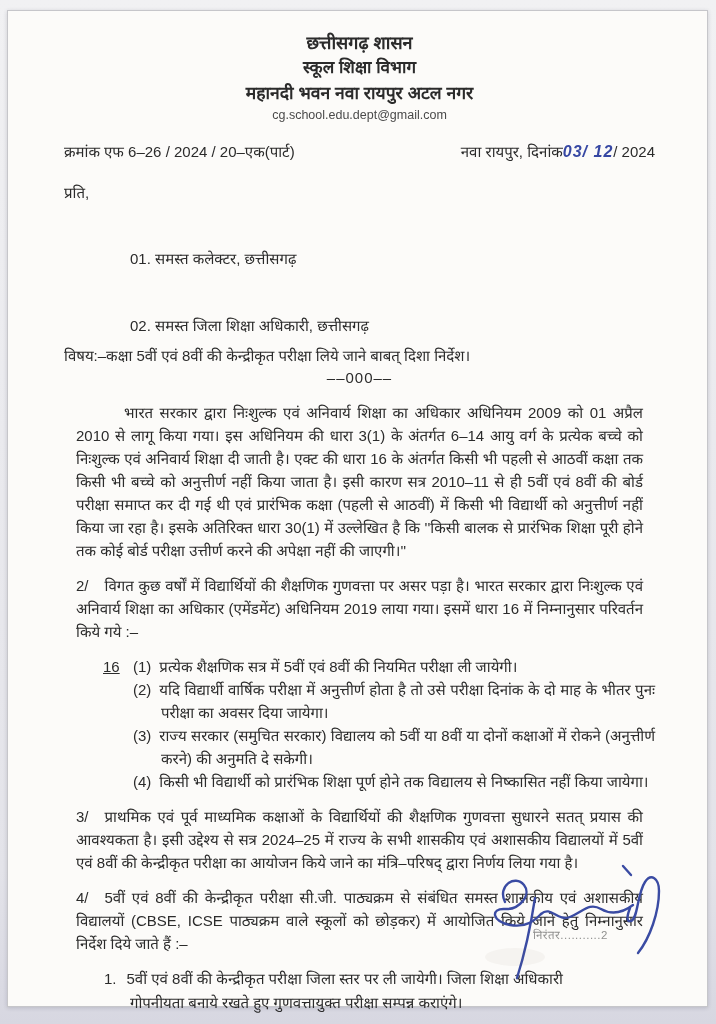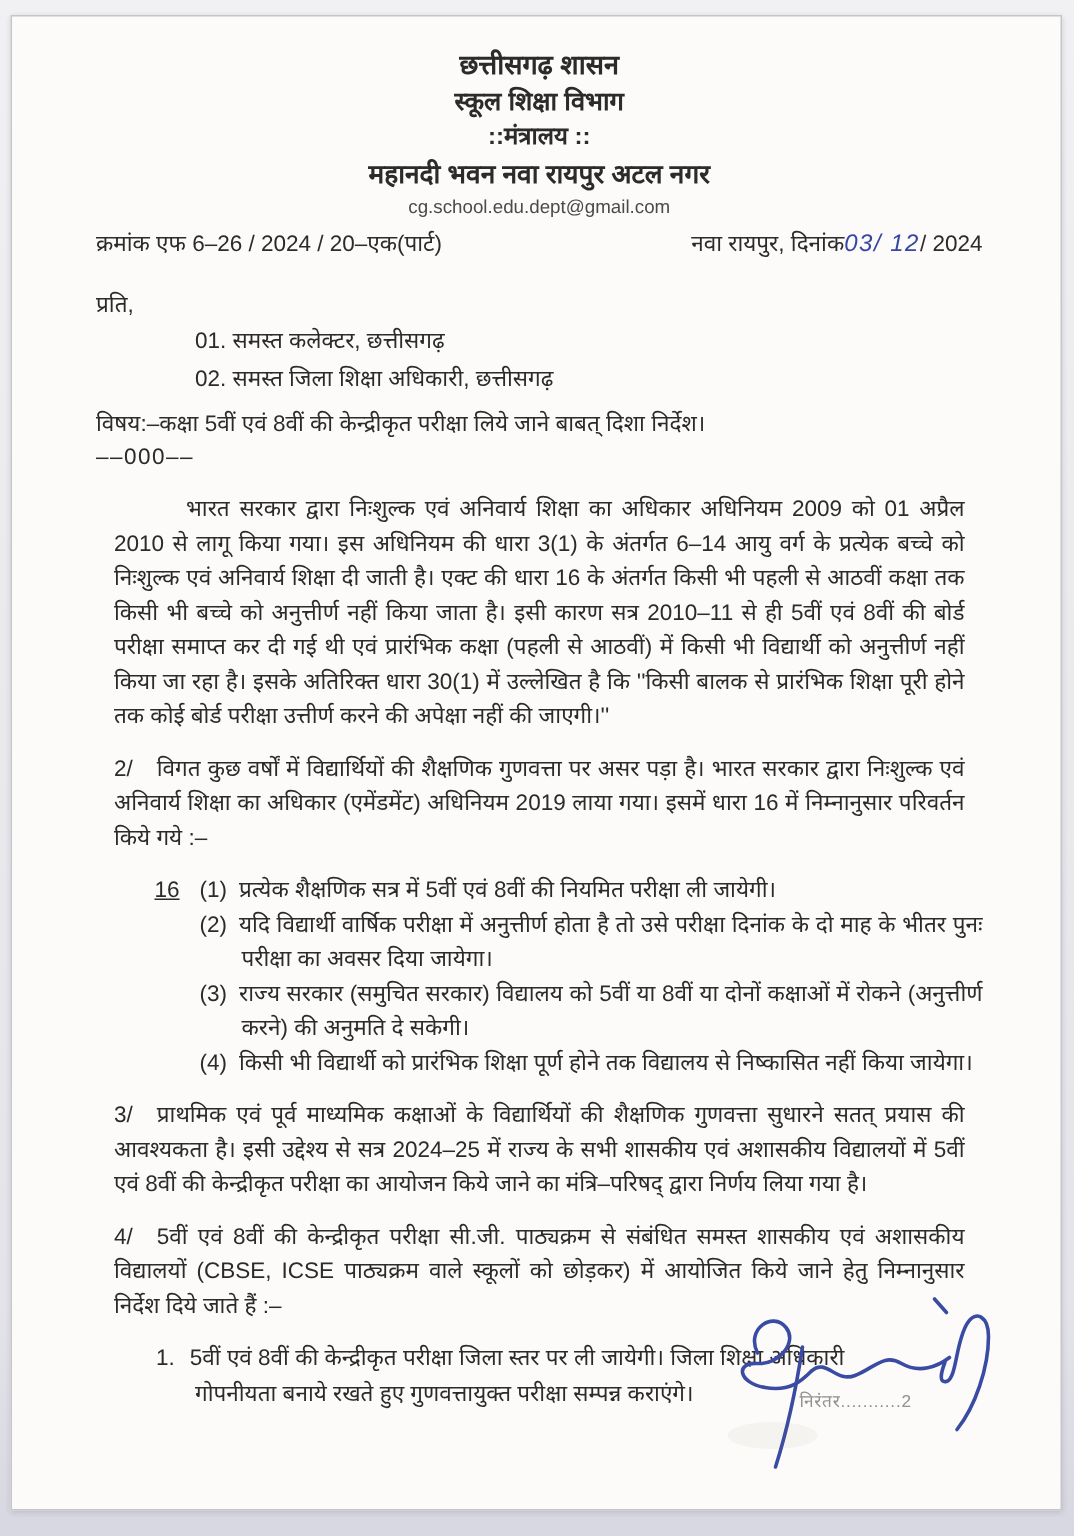--- a/index.html
+++ b/index.html
@@ -19,26 +19,26 @@
     box-sizing:border-box;
     padding:20px 52px 0 56px;
     font-size:15px;line-height:23px;
   }
   .hdr{text-align:center;}
   .hdr .l1{font-size:18px;line-height:25px;font-weight:600;}
   .hdr .l2{font-size:17px;line-height:24px;font-weight:600;}
   .hdr .l3{font-size:16px;line-height:23px;font-weight:600;}
   .hdr .l4{font-size:17.5px;line-height:26px;font-weight:600;}
   .hdr .email{font-size:12.5px;line-height:18px;color:#4a4a4a;}
-  .refrow{display:flex;justify-content:space-between;align-items:baseline;margin-top:4px;}
-  .hand{color:#3647a3;font-weight:400;font-style:italic;font-size:16px;letter-spacing:1px;}
+  .refrow{display:flex;justify-content:space-between;align-items:baseline;margin-top:16px;}
+  .hand{color:#3647a3;font-weight:700;font-style:italic;font-size:16px;letter-spacing:1px;}
   .toLabel{margin-top:18px;}
-  .recip{margin-left:66px;line-height:25px;}
+  .recip{margin-left:66px;line-height:25px;margin-top:42px;}
   .subject{margin-top:6px;}
-  .sep{line-height:22px;letter-spacing:1px;}
+  .sep{text-align:center;line-height:22px;letter-spacing:1px;}
   p.body{margin:12px;text-align:justify;}
   .p1{text-indent:48px;margin-top:2px;}
   .numpara{margin-top:11px;}
   .numpara .pnum{margin-right:16px;}
   .sec16{position:relative;margin-top:3px;}
   .sec16 .marker{position:absolute;left:39px;top:0;text-decoration:underline;}
   .sec16 .item{padding-left:97px;text-indent:-28px;text-align:justify;}
   .sec16 .item .inum{margin-right:8px;}
   .directive{margin-top:9px;padding-left:66px;text-indent:-26px;width:520px;box-sizing:border-box;line-height:24px;}
   .directive .inum{margin-right:10px;}
@@ -48,21 +48,20 @@
   .smudge{position:absolute;opacity:.05;background:#7a6a50;border-radius:50%;}
 </style>
 </head>
 <body>
 
 <div class="paper">
 
   <div class="hdr">
     <div class="l1">छत्तीसगढ़ शासन</div>
     <div class="l2">स्कूल शिक्षा विभाग</div>
-    <div class="l3">::मंत्रालय ::</div>
     <div class="l4">महानदी भवन नवा रायपुर अटल नगर</div>
     <div class="email">cg.school.edu.dept@gmail.com</div>
   </div>
 
   <div class="refrow">
     <span>क्रमांक एफ 6–26 / 2024 / 20–एक(पार्ट)</span>
     <span>
       <span>नवा रायपुर, दिनांक</span><span class="hand">03/ 12</span><span>/ 2024</span>
     </span>
   </div>

